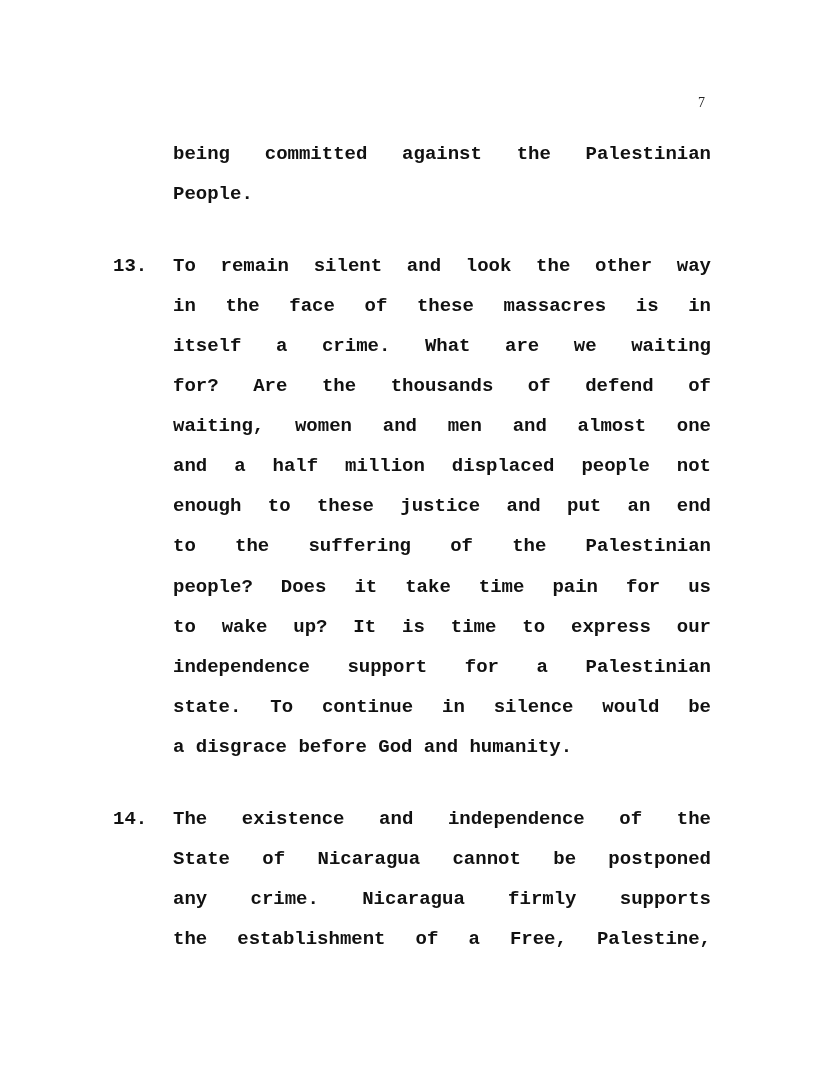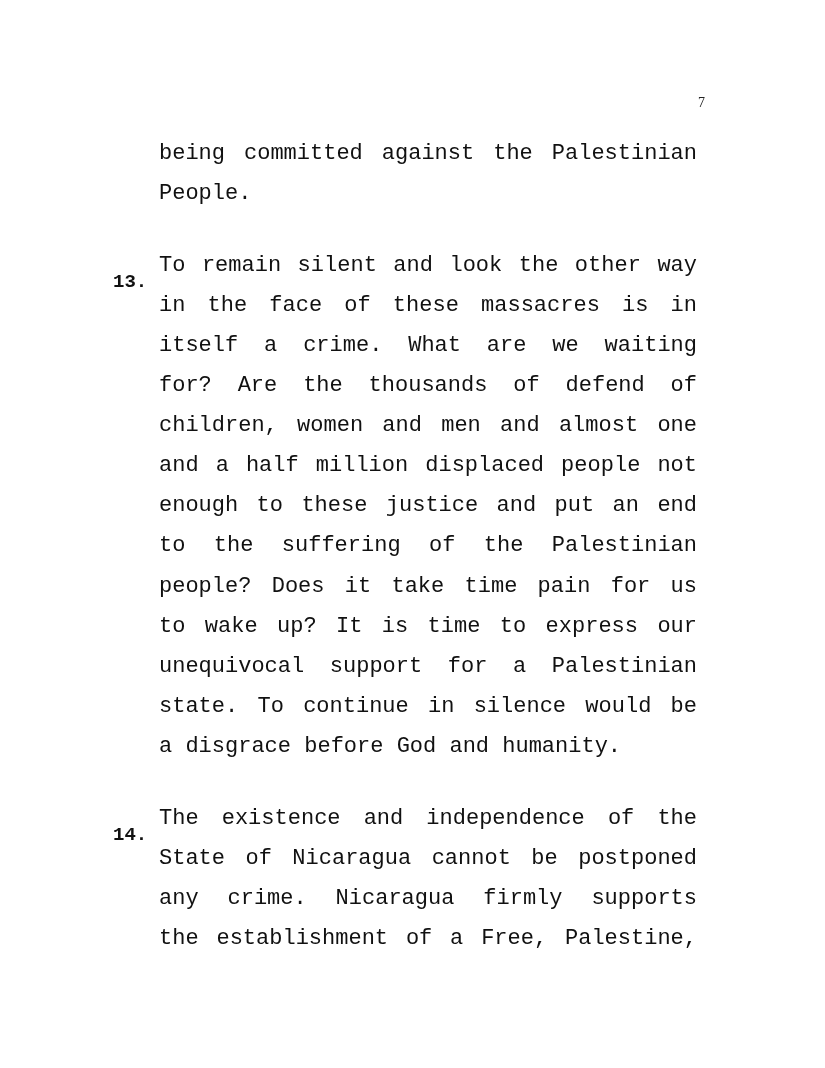--- a/index.html
+++ b/index.html
@@ -1,44 +1,44 @@
 <!DOCTYPE html>
 <html><head>
 <meta charset="utf-8">
 <style>
   html, body { margin:0; padding:0; background:#ffffff; }
   body { width:825px; height:1068px; position:relative; overflow:hidden; }
   .page-num { position:absolute; left:698px; top:95px; font-family:"Liberation Serif", serif; font-size:14px; color:#222; }
-  .line { position:absolute; left:159px; width:538px; font-family:"Liberation Mono", monospace; font-weight:normal; font-size:22px; color:#111; white-space:nowrap; line-height:24px; }
+  .line { position:absolute; left:173px; width:538px; font-family:"Liberation Mono", monospace; font-weight:bold; font-size:19px; color:#111; white-space:nowrap; line-height:24px; }
   .just { text-align:justify; text-align-last:justify; white-space:normal; }
-  .num { position:absolute; left:113px; font-family:"Liberation Mono", monospace; font-weight:bold; font-size:19px; color:#111; line-height:24px;margin-top:16px; }
+  .num { position:absolute; left:113px; font-family:"Liberation Mono", monospace; font-weight:bold; font-size:19px; color:#111; line-height:24px; }
 </style>
 </head>
 <body>
 
 <div class="page-num">7</div>
 
 <div>
   <div class="line just" style="top:142px">being committed against the Palestinian</div>
   <div class="line" style="top:182px">People.</div>
 </div>
 
 <div>
   <div class="num" style="top:254px">13.</div>
   <div class="line just" style="top:254px">To remain silent and look the other way</div>
   <div class="line just" style="top:294px">in the face of these massacres is in</div>
   <div class="line just" style="top:334px">itself a crime. What are we waiting</div>
   <div class="line just" style="top:374px">for? Are the thousands of defend of</div>
-  <div class="line just" style="top:414px">children, women and men and almost one</div>
+  <div class="line just" style="top:414px">waiting, women and men and almost one</div>
   <div class="line just" style="top:454px">and a half million displaced people not</div>
   <div class="line just" style="top:494px">enough to these justice and put an end</div>
   <div class="line just" style="top:534px">to the suffering of the Palestinian</div>
   <div class="line just" style="top:575px">people? Does it take time pain for us</div>
   <div class="line just" style="top:615px">to wake up? It is time to express our</div>
-  <div class="line just" style="top:655px">unequivocal support for a Palestinian</div>
+  <div class="line just" style="top:655px">independence support for a Palestinian</div>
   <div class="line just" style="top:695px">state. To continue in silence would be</div>
   <div class="line" style="top:735px">a disgrace before God and humanity.</div>
 </div>
 
 <div>
   <div class="num" style="top:807px">14.</div>
   <div class="line just" style="top:807px">The existence and independence of the</div>
   <div class="line just" style="top:847px">State of Nicaragua cannot be postponed</div>
   <div class="line just" style="top:887px">any crime. Nicaragua firmly supports</div>
   <div class="line just" style="top:927px">the establishment of a Free, Palestine,</div>

